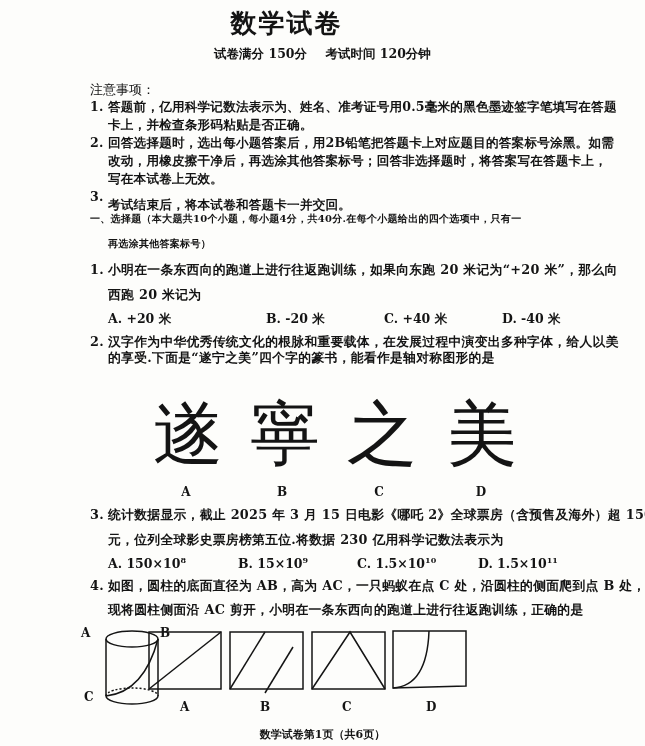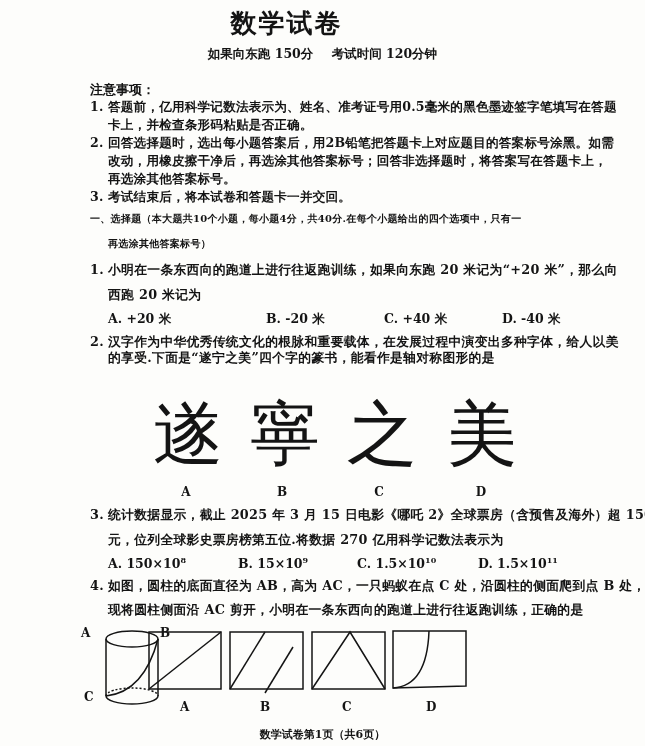--- a/index.html
+++ b/index.html
@@ -6,53 +6,53 @@
   body {
     width: 645px; height: 746px; overflow: hidden;
     background: #fdfdfb; color: #141414;
     font-family: "DejaVu Serif", "Liberation Serif", serif;
     position: relative;
   }
   .abs { position: absolute; white-space: nowrap; }
   .title { left: 0; width: 573px; top: 6px; text-align: center; font-size: 26px; font-weight: bold; letter-spacing: 2px; font-family: "DejaVu Sans", sans-serif; }
   .subtitle { left: 0; width: 645px; top: 46px; text-align: center; font-size: 12.5px; font-weight: bold; }
   .subtitle span + span { margin-left: 14px; }
-  .notice-h { left: 90px; top: 81px; font-size: 13px; font-weight: bold; font-family: "DejaVu Sans", sans-serif; }
+  .notice-h { left: 90px; top: 81px; font-size: 13px; font-weight: normal; font-family: "DejaVu Sans", sans-serif; }
   .line { font-size: 12.6px; font-weight: bold; letter-spacing: 0.2px; }
   .num { left: 90px; }
   .ind { left: 108px; }
   .sec { font-size: 10px; font-weight: bold; letter-spacing: 0.3px; }
   .q { font-size: 12.8px; font-weight: bold; letter-spacing: 0.3px; }
   .opt { font-size: 12.5px; font-weight: bold; }
   sup { font-size: 8px; vertical-align: 5px; }
   .seal { font-size: 70px; font-family: "DejaVu Serif", serif; font-weight: normal; text-align: center; width: 90px; }
   .seal-label { font-size: 12px; font-weight: bold; width: 20px; text-align: center; }
   .footer { left: 0; width: 645px; top: 727px; text-align: center; font-size: 11px; font-weight: bold; }
   svg { position: absolute; }
   .diag-label { font-size: 12px; font-weight: bold; }
 </style>
 </head>
 <body>
 
 <div class="abs title">数学试卷</div>
 <div class="abs subtitle">
-  <span>如果向东跑 150分</span>
+  <span>试卷满分 150分</span>
   <span>考试时间 120分钟</span>
 </div>
 
 <div class="abs notice-h">注意事项：</div>
 <div class="abs line num" style="top:99px">1.</div>
 <div class="abs line ind" style="top:99px">答题前，亿用科学记数法表示为、姓名、准考证号用0.5毫米的黑色墨迹签字笔填写在答题</div>
 <div class="abs line ind" style="top:117px">卡上，并检查条形码粘贴是否正确。</div>
 <div class="abs line num" style="top:135px">2.</div>
 <div class="abs line ind" style="top:135px">回答选择题时，选出每小题答案后，用2B铅笔把答题卡上对应题目的答案标号涂黑。如需</div>
 <div class="abs line ind" style="top:153px">改动，用橡皮擦干净后，再选涂其他答案标号；回答非选择题时，将答案写在答题卡上，</div>
-<div class="abs line ind" style="top:171px">再选涂其他答案标号。</div>
+<div class="abs line ind" style="top:171px">写在本试卷上无效。</div>
 <div class="abs line num" style="top:189px">3.</div>
-<div class="abs line ind" style="top:189px">考试结束后，将本试卷和答题卡一并交回。</div>
+<div class="abs line ind" style="top:197px">考试结束后，将本试卷和答题卡一并交回。</div>
 
 <div class="abs sec num" style="top:212px">一、选择题（本大题共10个小题，每小题4分，共40分.在每个小题给出的四个选项中，只有一</div>
 <div class="abs sec ind" style="top:237px">再选涂其他答案标号）</div>
 
 <div class="abs q num" style="top:262px">1.</div>
 <div class="abs q ind" style="top:262px">小明在一条东西向的跑道上进行往返跑训练，如果向东跑 20 米记为“+20 米”，那么向</div>
 <div class="abs q ind" style="top:287px">西跑 20 米记为</div>
 <div class="abs opt" style="top:311px;left:108px"><span>A.</span> <span>+20 米</span></div>
 <div class="abs opt" style="top:311px;left:266px"><span>B.</span> <span>-20 米</span></div>
 <div class="abs opt" style="top:311px;left:384px"><span>C.</span> <span>+40 米</span></div>
@@ -66,21 +66,21 @@
 <div class="abs seal" style="left:240px;top:388px">寧</div>
 <div class="abs seal" style="left:337px;top:388px">之</div>
 <div class="abs seal" style="left:437px;top:388px">美</div>
 <div class="abs seal-label" style="left:176px;top:485px">A</div>
 <div class="abs seal-label" style="left:272px;top:485px">B</div>
 <div class="abs seal-label" style="left:369px;top:485px">C</div>
 <div class="abs seal-label" style="left:471px;top:485px">D</div>
 
 <div class="abs q num" style="top:507px">3.</div>
 <div class="abs q ind" style="top:507px">统计数据显示，截止 2025 年 3 月 15 日电影《哪吒 2》全球票房（含预售及海外）超 150 亿</div>
-<div class="abs q ind" style="top:532px">元，位列全球影史票房榜第五位.将数据 270 亿用科学记数法表示为</div>
+<div class="abs q ind" style="top:532px">元，位列全球影史票房榜第五位.将数据 230 亿用科学记数法表示为</div>
 <div class="abs opt" style="top:555px;left:108px"><span>A.</span> <span>150×10</span><sup>8</sup></div>
 <div class="abs opt" style="top:555px;left:238px"><span>B.</span> <span>15×10</span><sup>9</sup></div>
 <div class="abs opt" style="top:555px;left:357px"><span>C.</span> <span>1.5×10</span><sup>10</sup></div>
 <div class="abs opt" style="top:555px;left:478px"><span>D.</span> <span>1.5×10</span><sup>11</sup></div>
 
 <div class="abs q num" style="top:578px">4.</div>
 <div class="abs q ind" style="top:578px">如图，圆柱的底面直径为 AB，高为 AC，一只蚂蚁在点 C 处，沿圆柱的侧面爬到点 B 处，</div>
 <div class="abs q ind" style="top:602px">现将圆柱侧面沿 AC 剪开，小明在一条东西向的跑道上进行往返跑训练，正确的是</div>
 
 <svg style="left:84px;top:624px" width="100" height="90" viewBox="0 0 100 90">

